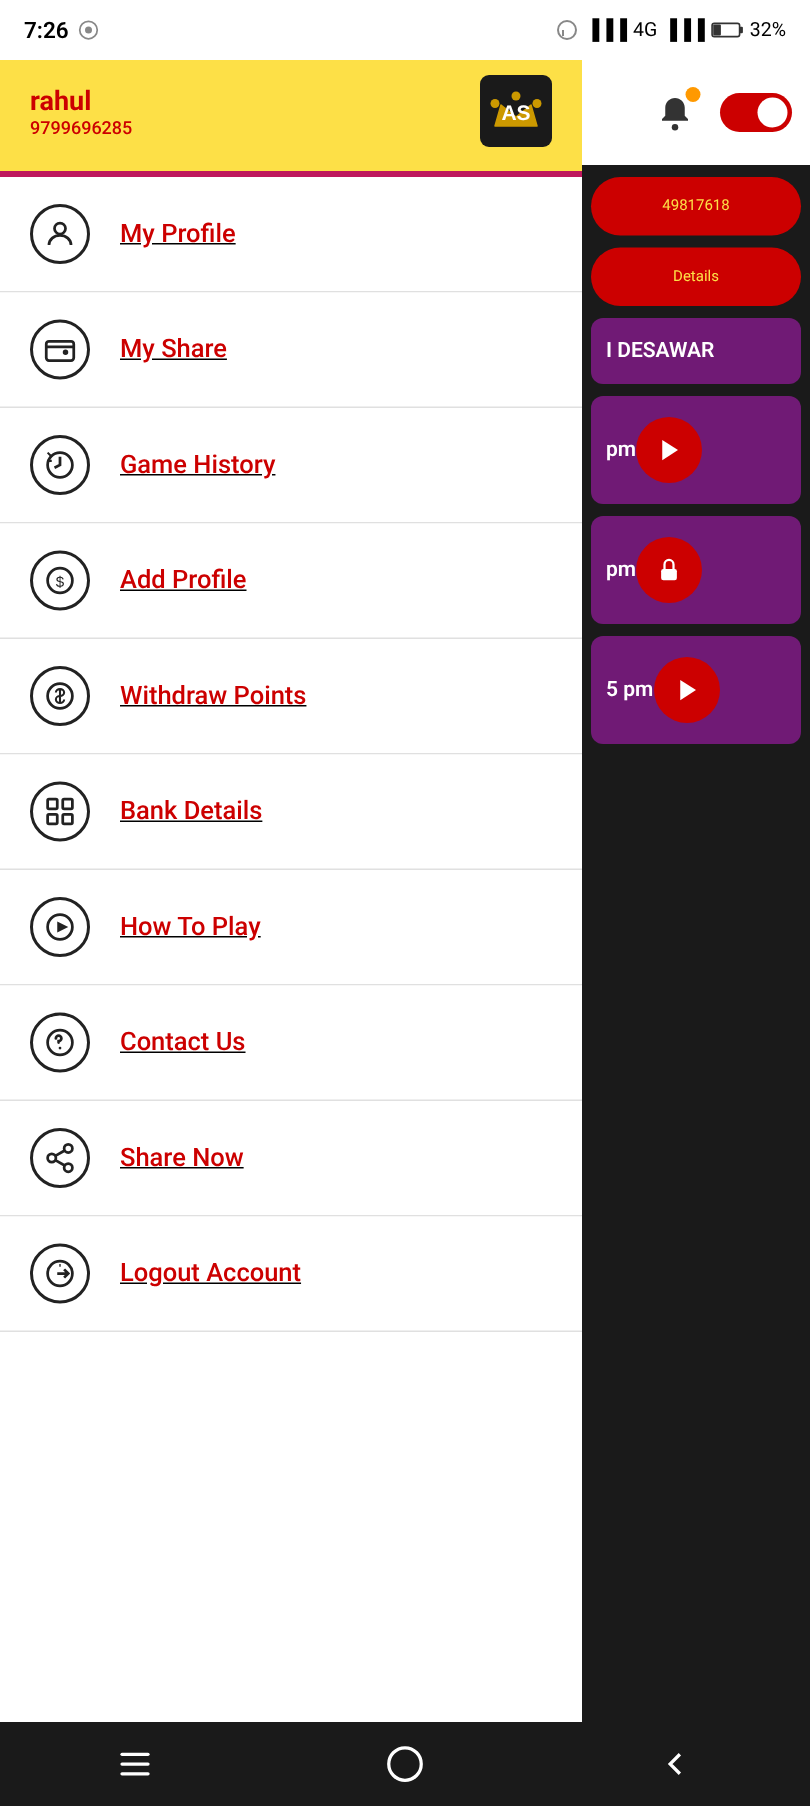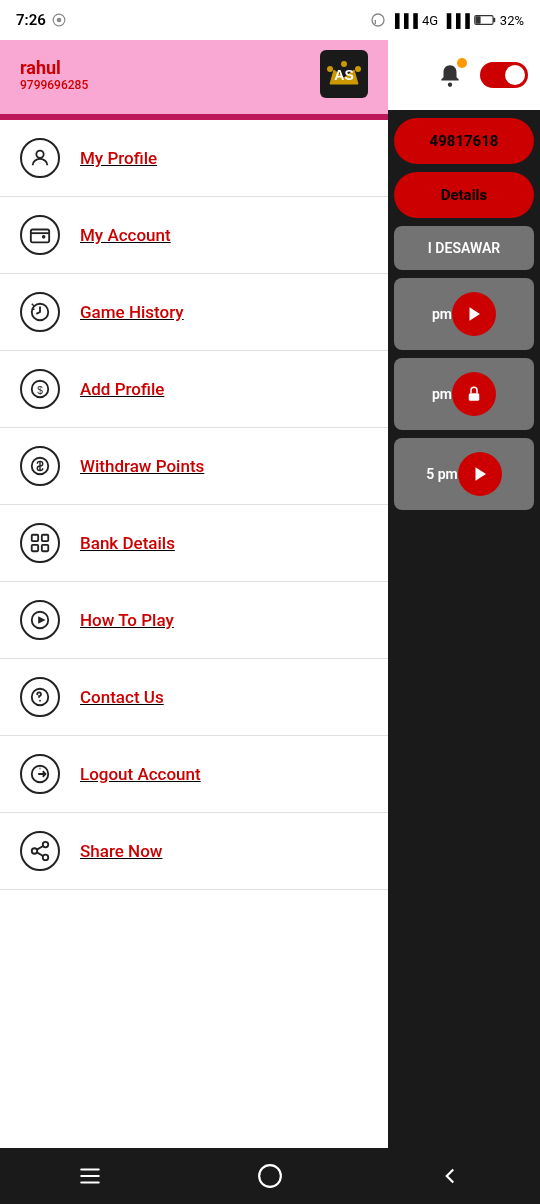--- a/index.html
+++ b/index.html
@@ -58,25 +58,25 @@
       height: 100%;
       background: #fff;
       z-index: 10;
       display: flex;
       flex-direction: column;
     }
 
     
     .drawer-header {
       padding: 50px 20px 16px 20px;
-      background: #f9a8d4;
+      background: #fde047;
       display: flex;
       align-items: center;
       justify-content: space-between;
-      border-bottom: 6px solid #be185d;
+      border-bottom: 4px solid #be185d;
     }
     .drawer-user-info {
       display: flex;
       flex-direction: column;
     }
     .drawer-username {
       font-size: 18px;
       font-weight: 700;
       color: #cc0000;
     }
@@ -192,41 +192,41 @@
       top: 3px;
       width: 20px;
       height: 20px;
       background: #fff;
       border-radius: 50%;
     }
 
     
     .right-red-btn {
       background: #cc0000;
-      color: #000000;
+      color: #fde047;
       border-radius: 30px;
       margin: 8px 6px;
       padding: 14px 12px;
-      font-size: 15px;
-      font-weight: 700;
+      font-size: 10px;
+      font-weight: 400;
       display: flex;
       align-items: center;
       justify-content: center;
     }
     .right-black-section {
-      background: #737373;
+      background: #701a75;
       color: #fff;
       margin: 8px 6px;
       border-radius: 8px;
       padding: 14px 10px;
       font-size: 14px;
       font-weight: 600;
       display: flex;
       align-items: center;
-      justify-content: center;
+      justify-content: flex-start;
     }
     .play-btn-red {
       width: 44px;
       height: 44px;
       background: #cc0000;
       border-radius: 50%;
       display: flex;
       align-items: center;
       justify-content: center;
     }
@@ -360,21 +360,21 @@
     </div>
 
     <div class="menu-item">
       <div class="menu-icon">
         <svg viewBox="0 0 24 24" fill="none" stroke="#222" stroke-width="2">
           <rect x="2" y="6" width="20" height="14" rx="2"></rect>
           <path d="M16 13a1 1 0 100 2 1 1 0 000-2z" fill="#222"></path>
           <path d="M2 10h20"></path>
         </svg>
       </div>
-      <span class="menu-label">My Account</span>
+      <span class="menu-label">My Share</span>
     </div>
 
     <div class="menu-item">
       <div class="menu-icon">
         <svg viewBox="0 0 24 24" fill="none" stroke="#222" stroke-width="2">
           <circle cx="12" cy="12" r="9"></circle>
           <polyline points="12,6 12,12 8,14"></polyline>
           <path d="M3 3l3 3M3 9H6" stroke="#222" stroke-width="1.5"></path>
         </svg>
       </div>
@@ -425,44 +425,44 @@
     </div>
 
     <div class="menu-item">
       <div class="menu-icon">
         <svg viewBox="0 0 24 24" fill="none" stroke="#222" stroke-width="2">
           <circle cx="12" cy="12" r="9"></circle>
           <path d="M9 9c0-1 1-2 2-2s2 1 2 2-1 2-2 2v1M12 16h.01" stroke="#222" stroke-width="2" stroke-linecap="round"></path>
         </svg>
       </div>
       <span class="menu-label">Contact Us</span>
-    </div>
-
-    <div class="menu-item">
-      <div class="menu-icon">
-        <svg viewBox="0 0 24 24" fill="none" stroke="#222" stroke-width="2">
-          <circle cx="12" cy="12" r="9"></circle>
-          <path d="M15 9l3 3-3 3M10 12h8"></path>
-          <path d="M12 7V5" stroke-width="1"></path>
-        </svg>
-      </div>
-      <span class="menu-label">Logout Account</span>
     </div>
 
     <div class="menu-item">
       <div class="menu-icon">
         <svg viewBox="0 0 24 24" fill="none" stroke="#222" stroke-width="2">
           <circle cx="18" cy="5" r="3"></circle>
           <circle cx="6" cy="12" r="3"></circle>
           <circle cx="18" cy="19" r="3"></circle>
           <line x1="8.59" y1="13.51" x2="15.42" y2="17.49"></line>
           <line x1="15.41" y1="6.51" x2="8.59" y2="10.49"></line>
         </svg>
       </div>
       <span class="menu-label">Share Now</span>
+    </div>
+
+    <div class="menu-item">
+      <div class="menu-icon">
+        <svg viewBox="0 0 24 24" fill="none" stroke="#222" stroke-width="2">
+          <circle cx="12" cy="12" r="9"></circle>
+          <path d="M15 9l3 3-3 3M10 12h8"></path>
+          <path d="M12 7V5" stroke-width="1"></path>
+        </svg>
+      </div>
+      <span class="menu-label">Logout Account</span>
     </div>
 
   </div>
 </div>
 
 <div class="bottom-nav">
   <div class="bottom-nav-item">
     <svg width="26" height="26" viewBox="0 0 24 24" fill="white">
       <rect x="3" y="5" width="18" height="2" rx="1"></rect>
       <rect x="3" y="11" width="18" height="2" rx="1"></rect>

